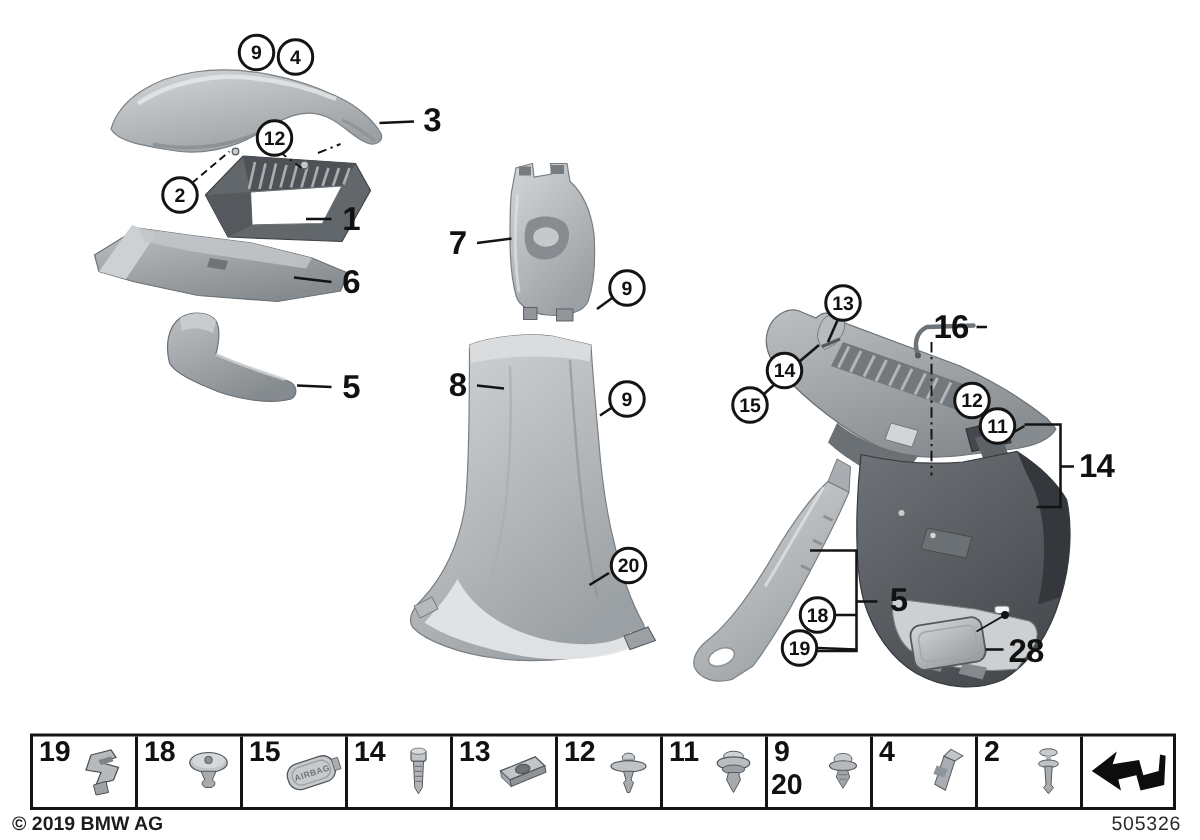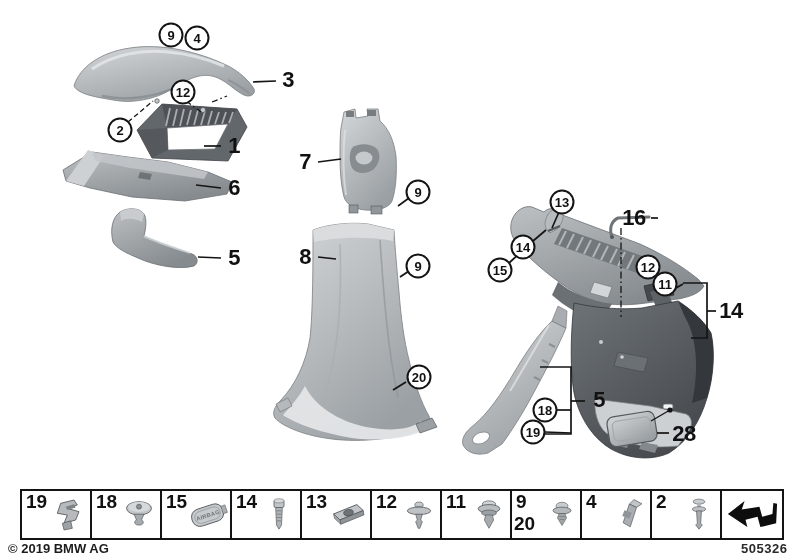--- a/index.html
+++ b/index.html
@@ -29,21 +29,21 @@
   .cell:last-child{flex:1;border-right:none;}
   .cell .num{
     position:absolute;left:4px;top:1px;font-weight:bold;font-size:19px;line-height:1.05;
   }
   .cell .num2{
     position:absolute;left:2px;top:23px;font-weight:bold;font-size:19px;line-height:1;
   }
   .cell svg.fic{position:absolute;right:1px;top:2px;}
   .cell.arrowcell svg{position:absolute;left:50%;top:50%;transform:translate(-50%,-50%);}
   #copyright{position:absolute;left:8px;top:541px;font-size:13px;font-weight:600;color:#1c1c1c;z-index:6;}
-  #diagnum{position:absolute;left:741px;top:541px;font-size:13px;color:#2a2a2a;letter-spacing:0.5px;z-index:6;font-weight:bold;}
+  #diagnum{position:absolute;left:741px;top:541px;font-size:13px;color:#2a2a2a;letter-spacing:0.5px;z-index:6;}
 </style>
 </head>
 <body>
 
 <div id="stage">
 
   <svg id="art" width="800" height="560" viewBox="0 0 800 560">
     <defs>
       <linearGradient id="gLight" x1="0" y1="0" x2="0.6" y2="1">
         <stop offset="0" stop-color="#d4d7d9"></stop>

